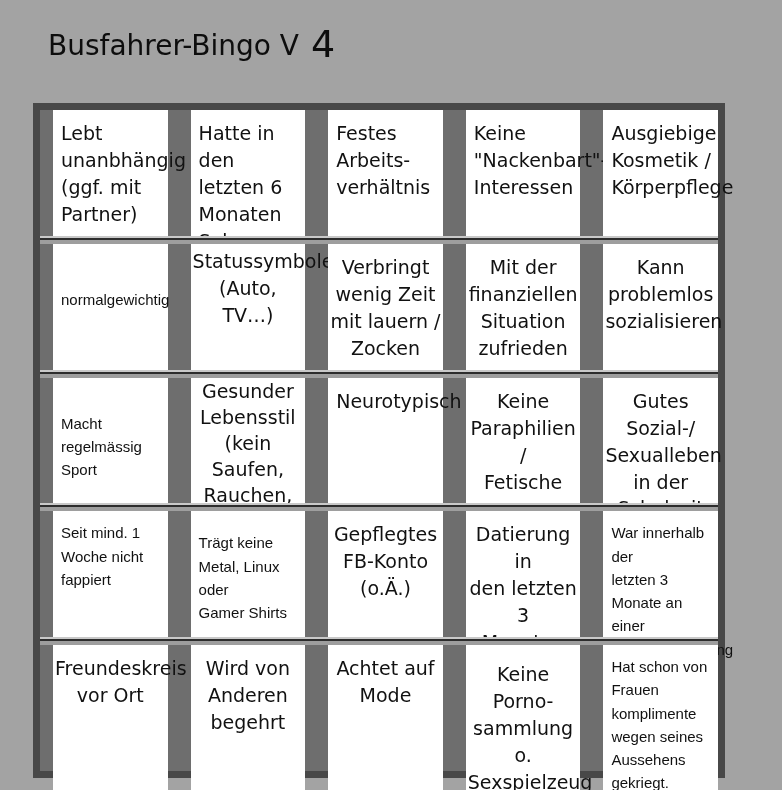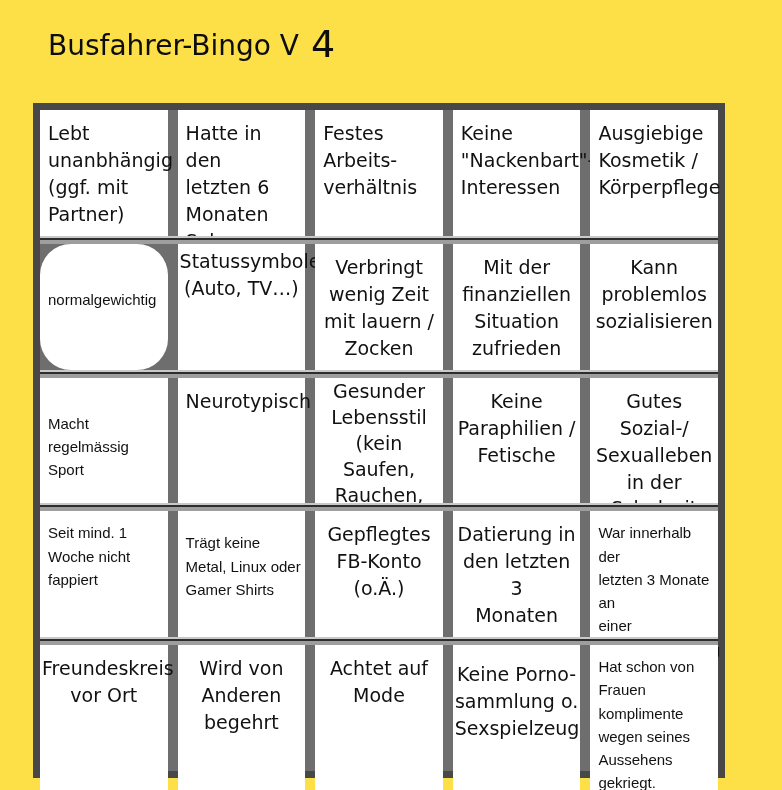--- a/index.html
+++ b/index.html
@@ -4,21 +4,21 @@
 <style>
   html, body {
     margin: 0;
     padding: 0;
     background: #ffffff;
   }
   .page {
     position: relative;
     width: 782px;
     height: 790px;
-    background: #fde047;
+    background: #a3a3a3;
     overflow: hidden;
     font-family: "DejaVu Sans", sans-serif;
     color: #111111;
   }
   .title-wrap {
     position: absolute;
     left: 48px;
     top: 22px;
     white-space: nowrap;
   }
@@ -63,30 +63,31 @@
   }
   .cell {
     background: #ffffff;
     box-sizing: border-box;
     padding: 10px 4px 4px 8px;
     font-size: 19px;
     line-height: 1.42;
     white-space: pre-line;
     overflow: visible;
     min-width: 0;
+    margin-left: 13px;
   }
   .cell.center { text-align: center; padding-left: 2px; padding-right: 2px; }
   .cell.left   { text-align: left; }
   .cell.small  {
     font-family: "Liberation Sans", sans-serif;
     font-size: 15px;
     line-height: 1.55;
   }
   
-  .r2c1 { padding-top: 44px; border-radius: 31px; }
+  .r2c1 { padding-top: 44px; }
   .r2c2 { padding-top: 4px; }
   .r3c1 { padding-top: 34px; }
   .r3c2 { padding-top: 0px; line-height: 1.38; }
   .r4c1 { }
   .r4c2 { padding-top: 20px; }
   .r5c4 { padding-top: 16px; }
 </style>
 </head>
 <body>
 
@@ -135,27 +136,27 @@
       <div class="cell center r2c5">Kann
 problemlos
 sozialisieren</div>
     </div>
 
     <div class="hdivider"></div>
 
     <div class="row">
       <div class="cell left small r3c1">Macht regelmässig
 Sport</div>
-      <div class="cell left r3c3">Neurotypisch</div>
       <div class="cell center r3c2">Gesunder
 Lebensstil
 (kein Saufen,
 Rauchen,
 gute
 Ernährung)</div>
+      <div class="cell left r3c3">Neurotypisch</div>
       <div class="cell center r3c4">Keine
 Paraphilien /
 Fetische</div>
       <div class="cell center r3c5">Gutes Sozial-/
 Sexualleben
 in der
 Schulzeit</div>
     </div>
 
     <div class="hdivider"></div>

